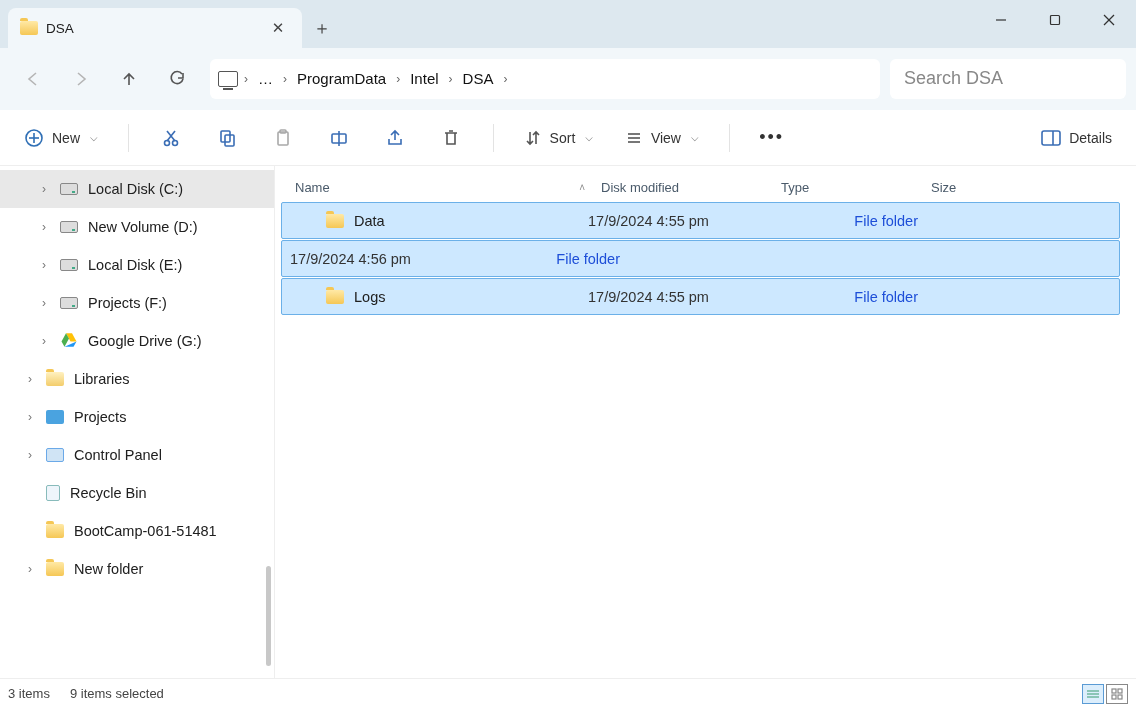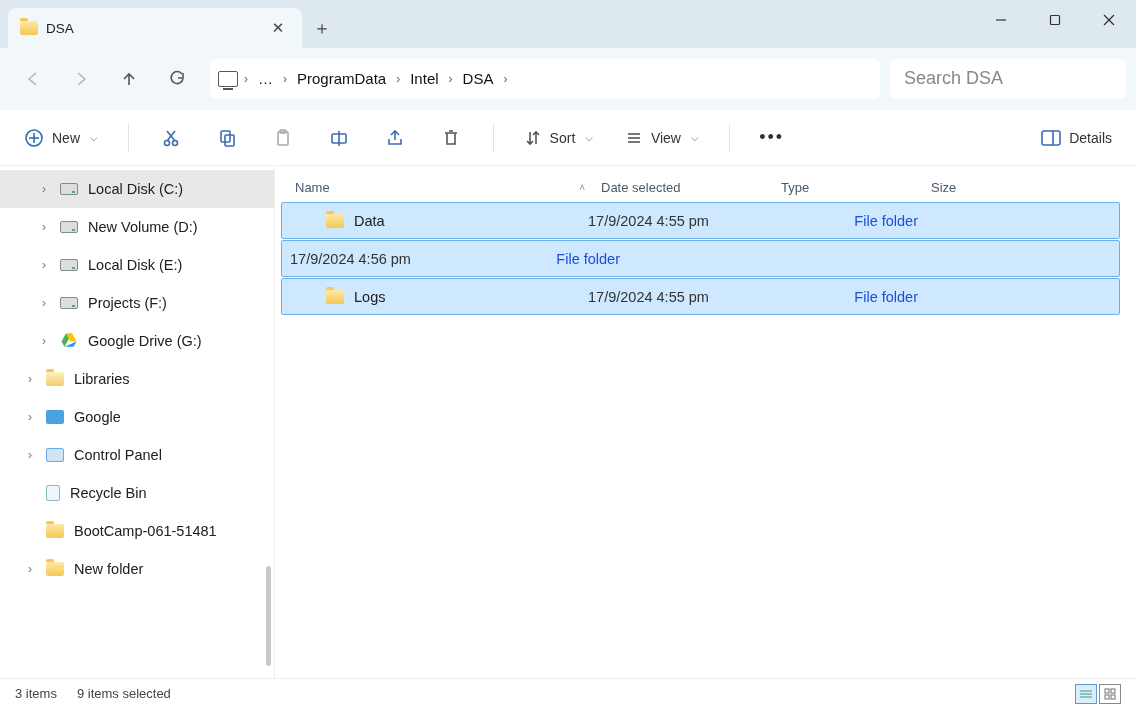--- a/index.html
+++ b/index.html
@@ -52,21 +52,21 @@
   .col-date { width: 180px;}
   .col-type { width: 150px;}
   .col-size { width: 80px;}
   .sort-ind { margin-left: auto; margin-right: 16px; font-size:10px; color:#888;}
   .row { height: 37px; margin: 0 0 1px 0; display:flex; align-items:center; padding-left: 8px; font-size:14.5px;}
   .row.selected { background:#cde8ff; border:1px solid #6bb0e8; border-radius:2px;}
   .row .folder-icon { margin-right: 10px;}
   .row .cell-name { width: 298px; display:flex; align-items:center;padding-left:36px;}
   .row .cell-date { width: 180px; color:#333;}
   .row .cell-type { width: 150px; color:#1d4ed8;text-align:right;}
-  .statusbar { height:30px; border-top:1px solid #eee; display:flex; align-items:center; padding:0 15px; font-size:13px; color:#444; gap:20px;}
+  .statusbar { height:30px; border-top:1px solid #eee; display:flex; align-items:center; padding:0 8px; font-size:13px; color:#444; gap:20px;}
   .view-toggles { margin-left:auto; display:flex; gap:2px;}
   .vt { width:22px; height:20px; border:1px solid #888; display:flex; align-items:center; justify-content:center;}
   .vt.active { background:#dceefc; border-color:#5a9bd5;}
 </style>
 </head>
 <body>
 
 <div class="titlebar">
   <div class="tab">
     <span class="folder-small"></span>
@@ -244,21 +244,21 @@
         <span>Google Drive (G:)</span>
       </div>
     <div class="tree-item">
         <span class="exp">›</span>
         <span class="folder-icon" style="background:linear-gradient(#fff1c1,#f3cd6b)"></span>
         <span>Libraries</span>
       </div>
     <div class="tree-item">
         <span class="exp">›</span>
         <span class="net-icon"></span>
-        <span>Google</span>
+        <span>Projects</span>
       </div>
     <div class="tree-item">
         <span class="exp">›</span>
         <span class="cp-icon"></span>
         <span>Control Panel</span>
       </div>
     <div class="tree-item">
         <span class="exp" style="visibility:hidden">›</span>
         <span class="bin-icon"></span>
         <span>Recycle Bin</span>
@@ -275,21 +275,21 @@
       </div>
     <div class="scrollthumb"></div>
   </div>
 
   <div class="content">
     <div class="col-header">
       <div class="col-name">
           <span>Name</span>
           <span class="sort-ind">˄</span>
         </div>
-      <div class="col-date">Date selected</div>
+      <div class="col-date">Disk modified</div>
       <div class="col-type">Type</div>
       <div class="col-size">Size</div>
     </div>
 
     <div class="row selected">
       <div class="cell-name">
           <span class="folder-icon"></span>
           <span>Data</span>
         </div>
       <div class="cell-date">17/9/2024 4:55 pm</div>

